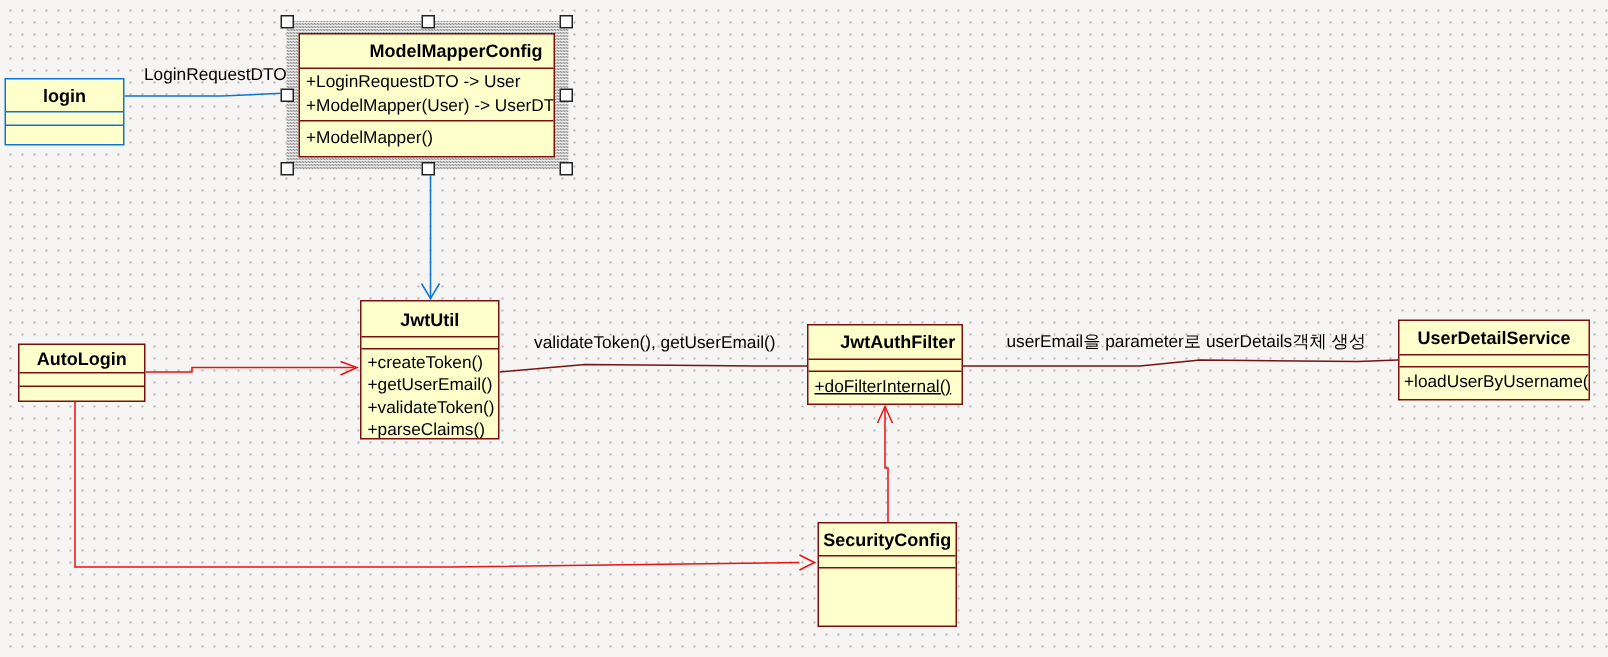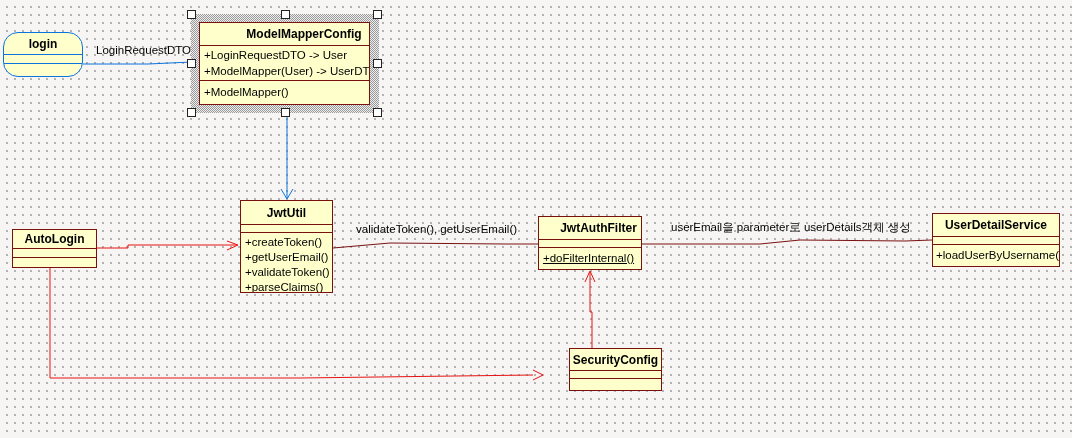--- a/index.html
+++ b/index.html
@@ -76,21 +76,21 @@
   <div class="sel-band" style="left:191px;top:14px;width:188px;height:99px;"></div>
   <div class="handle" style="left:187px;top:10px;"></div>
   <div class="handle" style="left:281px;top:10px;"></div>
   <div class="handle" style="left:373px;top:10px;"></div>
   <div class="handle" style="left:187px;top:59px;"></div>
   <div class="handle" style="left:373px;top:59px;"></div>
   <div class="handle" style="left:187px;top:108px;"></div>
   <div class="handle" style="left:281px;top:108px;"></div>
   <div class="handle" style="left:373px;top:108px;"></div>
 
-  <div class="uml-class blue-box" style="left:3px;top:32px;width:80px;height:45px;border-radius:15px;">
+  <div class="uml-class blue-box" style="left:3px;top:52px;width:80px;height:45px;">
     <div class="uml-title" style="height:21px;">login</div>
     <div class="uml-sect" style="flex:0 0 9px;"></div>
     <div class="uml-sect" style="flex:1;"></div>
   </div>
 
   <div class="uml-class" style="left:199px;top:22px;width:171px;height:83px;">
     <div class="uml-title" style="height:22px;margin-left:39px;">ModelMapperConfig</div>
     <div class="uml-sect" style="flex:0 0 35px;padding-top:1px;">
       <div class="uml-member" style="line-height:16px;">+LoginRequestDTO -&gt; User</div>
       <div class="uml-member" style="line-height:16px;">+ModelMapper(User) -&gt; UserDTO</div>
@@ -118,21 +118,21 @@
   </div>
 
   <div class="uml-class" style="left:538px;top:216px;width:104px;height:54px;">
     <div class="uml-title" style="height:22px;padding-left:17px;">JwtAuthFilter</div>
     <div class="uml-sect" style="flex:0 0 8px;"></div>
     <div class="uml-sect" style="flex:1;padding-top:3px;text-decoration:underline;">
       <div class="uml-member">+doFilterInternal()</div>
     </div>
   </div>
 
-  <div class="uml-class" style="left:545px;top:348px;width:93px;height:43px;margin-left:24px;">
+  <div class="uml-class" style="left:545px;top:348px;width:93px;height:70px;">
     <div class="uml-title" style="height:21px;">SecurityConfig</div>
     <div class="uml-sect" style="flex:0 0 8px;"></div>
     <div class="uml-sect" style="flex:1;"></div>
   </div>
 
   <div class="uml-class" style="left:932px;top:213px;width:128px;height:54px;">
     <div class="uml-title" style="height:22px;">UserDetailService</div>
     <div class="uml-sect" style="flex:0 0 8px;"></div>
     <div class="uml-sect" style="flex:1;padding-top:3px;">
       <div class="uml-member" style="padding-left:3px;">+loadUserByUsername()</div>

